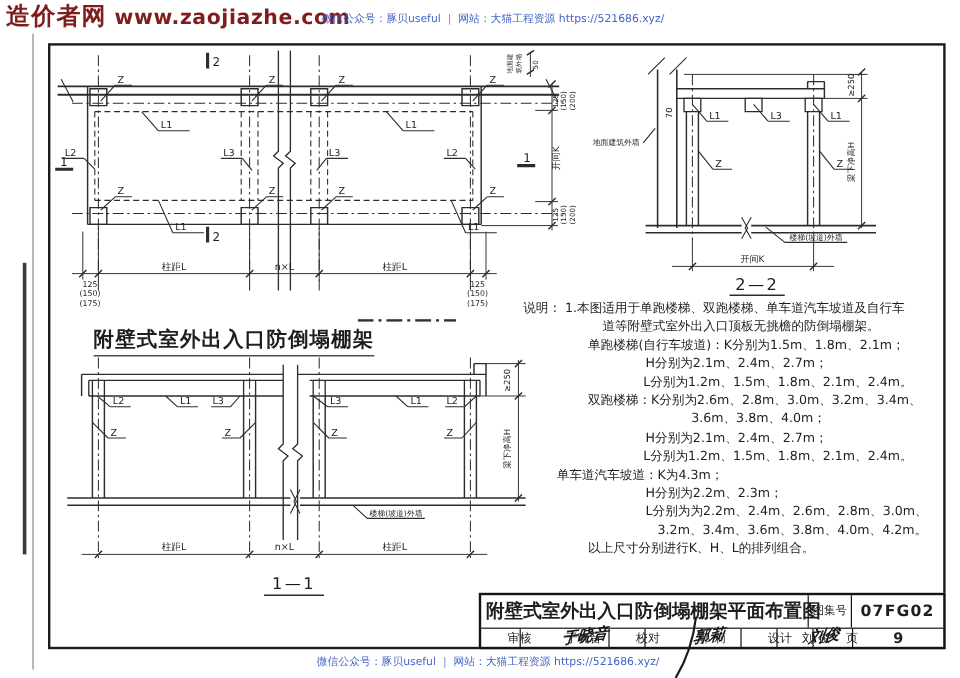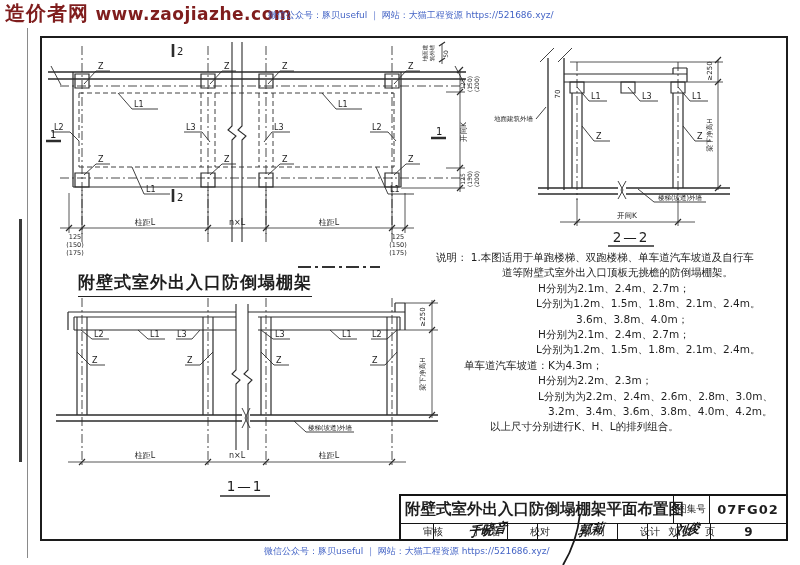--- a/index.html
+++ b/index.html
@@ -198,22 +198,24 @@
     <text class="t7 mid" x="377" y="84" transform="rotate(-90 377 84)">梁下净高H</text>
     <text class="t13 mid" x="197" y="201">1—1</text>
   </svg>
 
   <div class="plan-caption">附壁式室外出入口防倒塌棚架</div>
   <div class="legend-line"></div>
 
   <div class="notes">
     <div style="margin-left:16px">说明： 1.本图适用于单跑楼梯、双跑楼梯、单车道汽车坡道及自行车</div>
     <div style="margin-left:82px">道等附壁式室外出入口顶板无挑檐的防倒塌棚架。</div>
+    <div style="margin-left:70px">单跑楼梯(自行车坡道)：K分别为1.5m、1.8m、2.1m；</div>
     <div style="margin-left:118px">H分别为2.1m、2.4m、2.7m；</div>
     <div style="margin-left:116px">L分别为1.2m、1.5m、1.8m、2.1m、2.4m。</div>
+    <div style="margin-left:70px">双跑楼梯：K分别为2.6m、2.8m、3.0m、3.2m、3.4m、</div>
     <div style="margin-left:156px">3.6m、3.8m、4.0m；</div>
     <div style="margin-left:118px">H分别为2.1m、2.4m、2.7m；</div>
     <div style="margin-left:116px">L分别为1.2m、1.5m、1.8m、2.1m、2.4m。</div>
     <div style="margin-left:44px">单车道汽车坡道：K为4.3m；</div>
     <div style="margin-left:118px">H分别为2.2m、2.3m；</div>
     <div style="margin-left:118px">L分别为为2.2m、2.4m、2.6m、2.8m、3.0m、</div>
     <div style="margin-left:128px">3.2m、3.4m、3.6m、3.8m、4.0m、4.2m。</div>
     <div style="margin-left:70px">以上尺寸分别进行K、H、L的排列组合。</div>
   </div>
 

